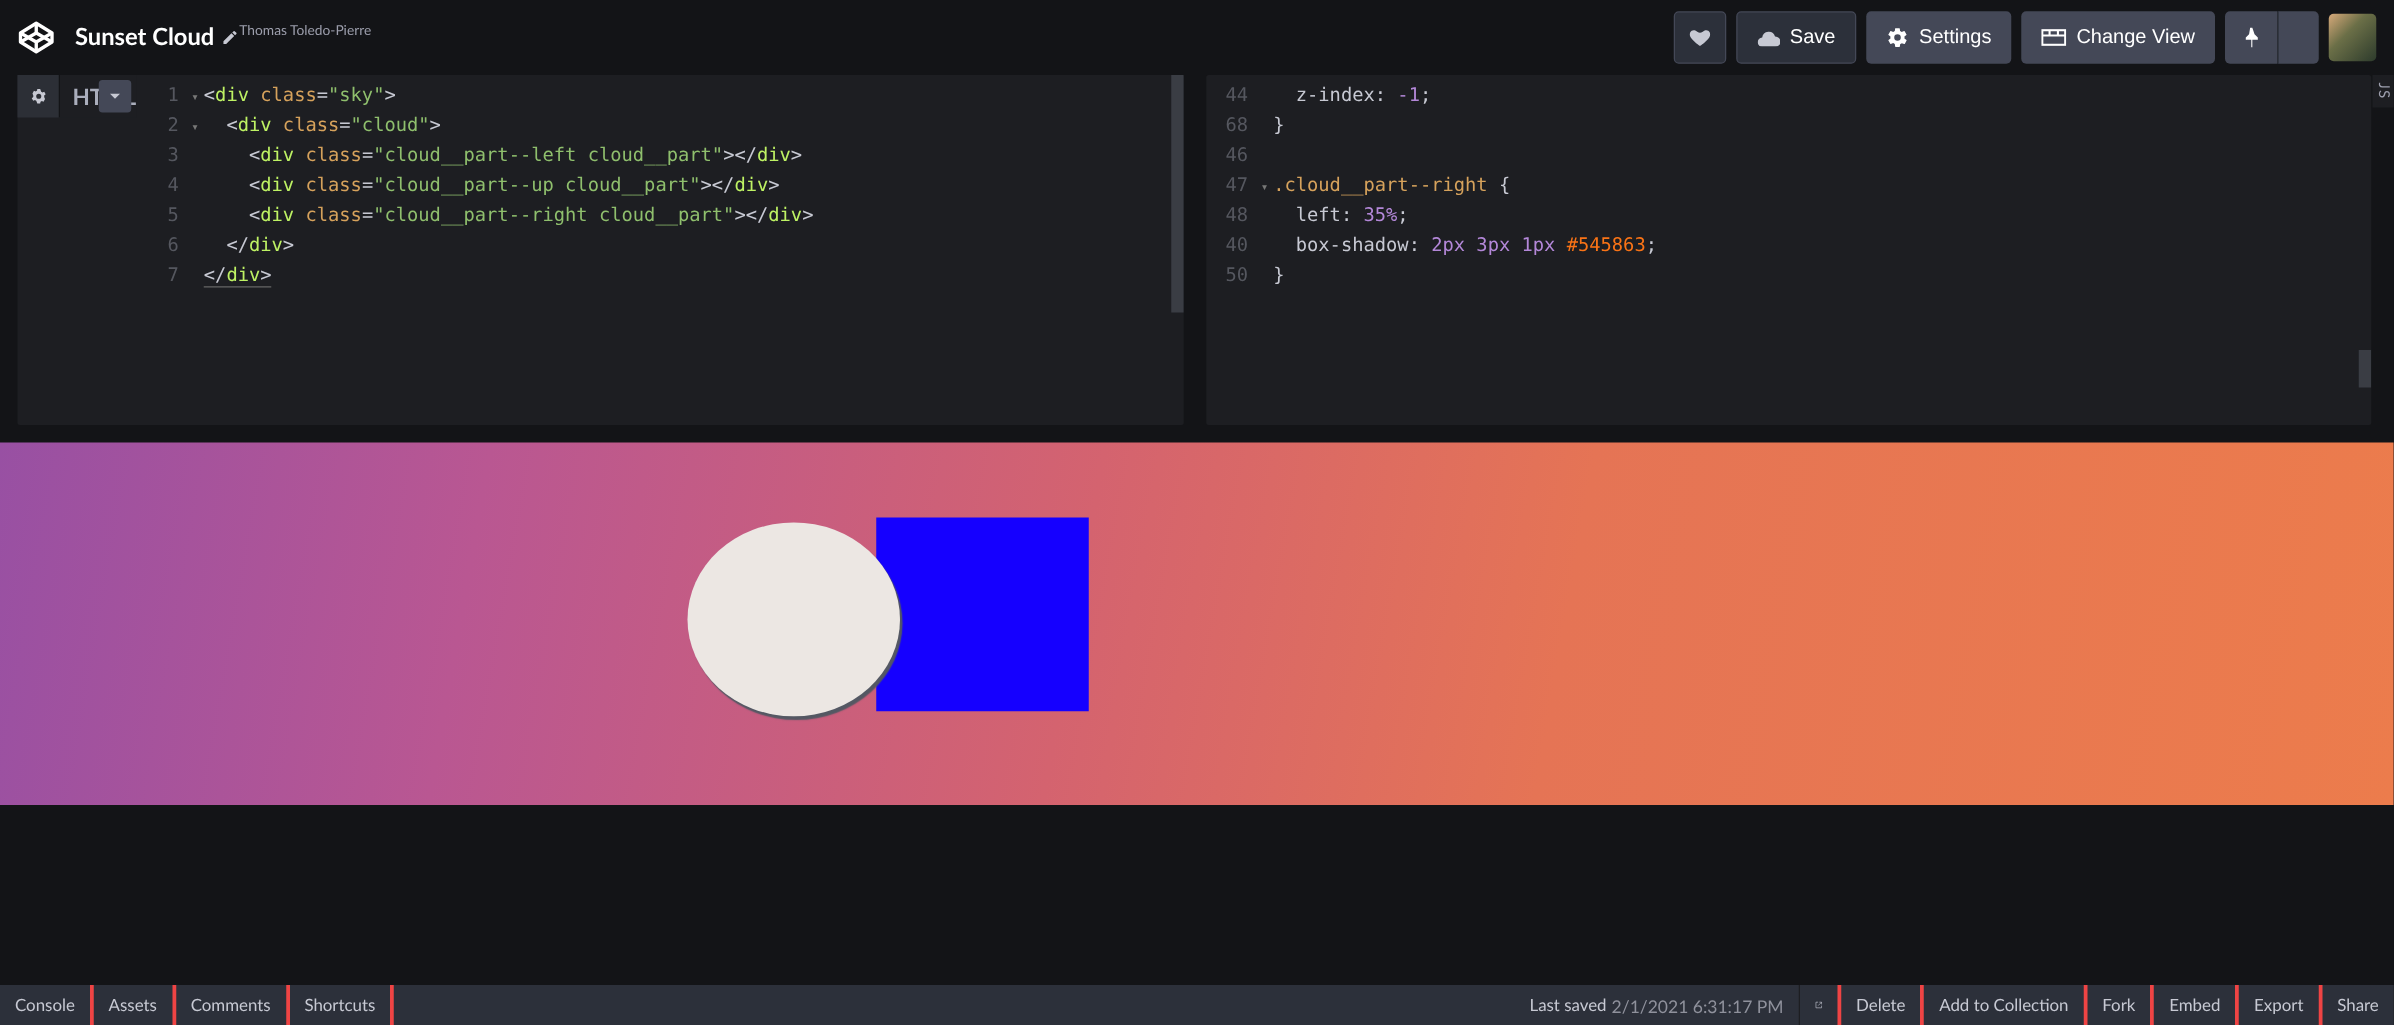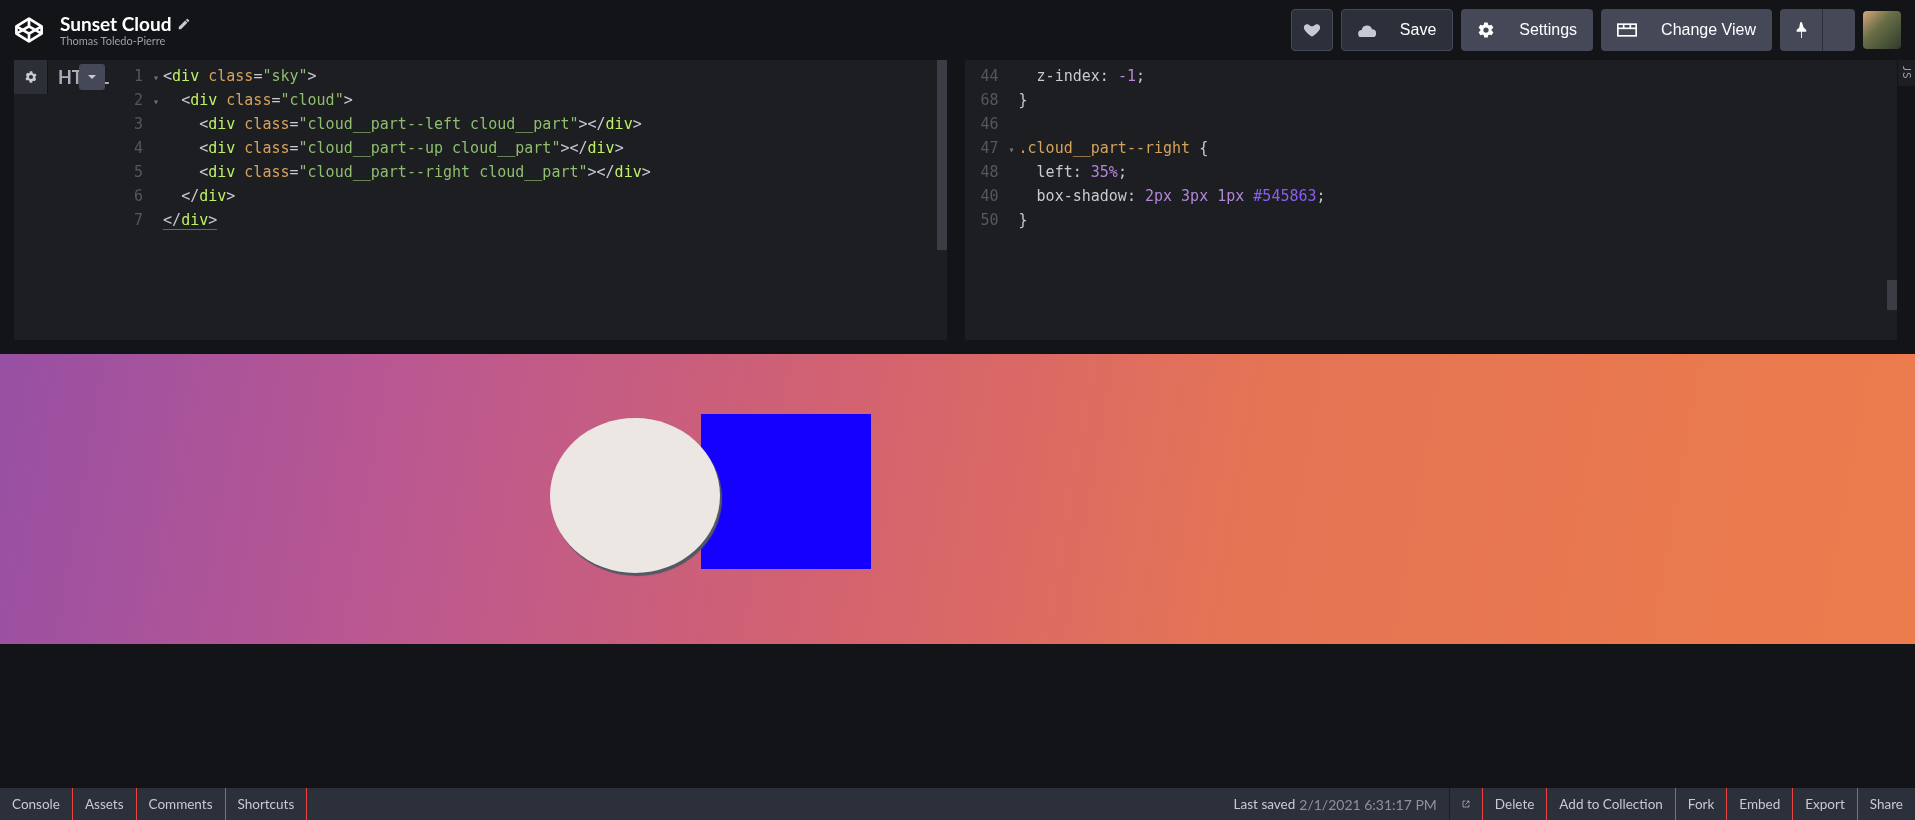--- a/index.html
+++ b/index.html
@@ -18,34 +18,34 @@
     align-items: center;
     height: 60px;
     padding: 0 14px 0 12px;
     background: #131417;
     gap: 14px;
   }
   .logo-box {
     width: 34px; height: 34px;
     display:flex; align-items:center; justify-content:center;
   }
-  .title-block { display:flex; flex-direction:column; line-height:1.15; }
+  .title-block { display:flex; flex-direction:row; line-height:1.15; }
   .pen-title { display:flex; align-items:center; gap:6px; }
   .pen-title span { color:#fff; font-weight:700; font-size:19px; }
   .author { color:#9c9eac; font-size:11px; }
   .header-spacer { flex:1 1 auto; }
   .header-btns { display:flex; gap:8px; align-items:center; }
   .btn {
     background:#444857;
     color:#fff;
     border:none;
     border-radius:4px;
     height:42px;
     padding:0 16px;
-    display:flex; align-items:center; gap:24px;
+    display:flex; align-items:center; gap:8px;
     font-size:16px; font-weight:400;
     cursor:pointer;
   }
   .btn.dark { background:#2c303a; border:1px solid #444857; }
   .icon-btn { width:42px; padding:0; justify-content:center; }
   .avatar {
     width:38px; height:38px;
     border-radius:4px;
     background: linear-gradient(135deg,#d7a97a 0%, #6b6f47 40%, #2d3b2c 100%);
   }
@@ -119,21 +119,21 @@
     position:relative;
   }
   .code .line { height:24px; }
   .tok-tag    { color:#bef264;margin-top:37px; }
   .tok-attr   { color:#d6a25c; }
   .tok-str    { color:#8fbf6d; }
   .tok-punc   { color:#c7c9d3; }
   .tok-sel    { color:#d6a25c; }
   .tok-prop   { color:#c7c9d3; }
   .tok-num    { color:#b387d8; }
-  .tok-hex    { color:#8b5cf6; }
+  .tok-hex    { color:#f97316; }
   .fold       { color:#777; font-size:10px; padding-right:4px; }
   .code .uline { border-bottom:1px solid #666; }
 
   .vscroll {
     position:absolute; top:0; right:0; width:10px; height:68%;
     background:#3a3d44;
   }
   .vscroll.small { height:30px; top:auto; bottom:30px; }
 
   .side-tag {
@@ -179,21 +179,21 @@
     position:absolute; bottom:0; left:0; right:0;
     height:32px;
     background:#2c303a;
     display:flex; align-items:stretch;
     font-size:13.5px;
     color:#c7c9d3;
   }
   .footer .fbtn {
     padding:0 12px;
     display:flex; align-items:center;
-    border-right:1px solid #ef4444;
+    border-right:3px solid #ef4444;
     cursor:pointer;
     white-space:nowrap;
   }
   .footer .fbtn.noborder { border-right:none; }
   .footer .spacer { flex:1; }
   .footer .saved { color:#c7c9d3; }
   .footer .saved .ts { color:#8f919c; font-size:14px; padding-left:4px; }
   .footer .iconcell { width:34px; justify-content:center; }
 
   svg { display:block; }

